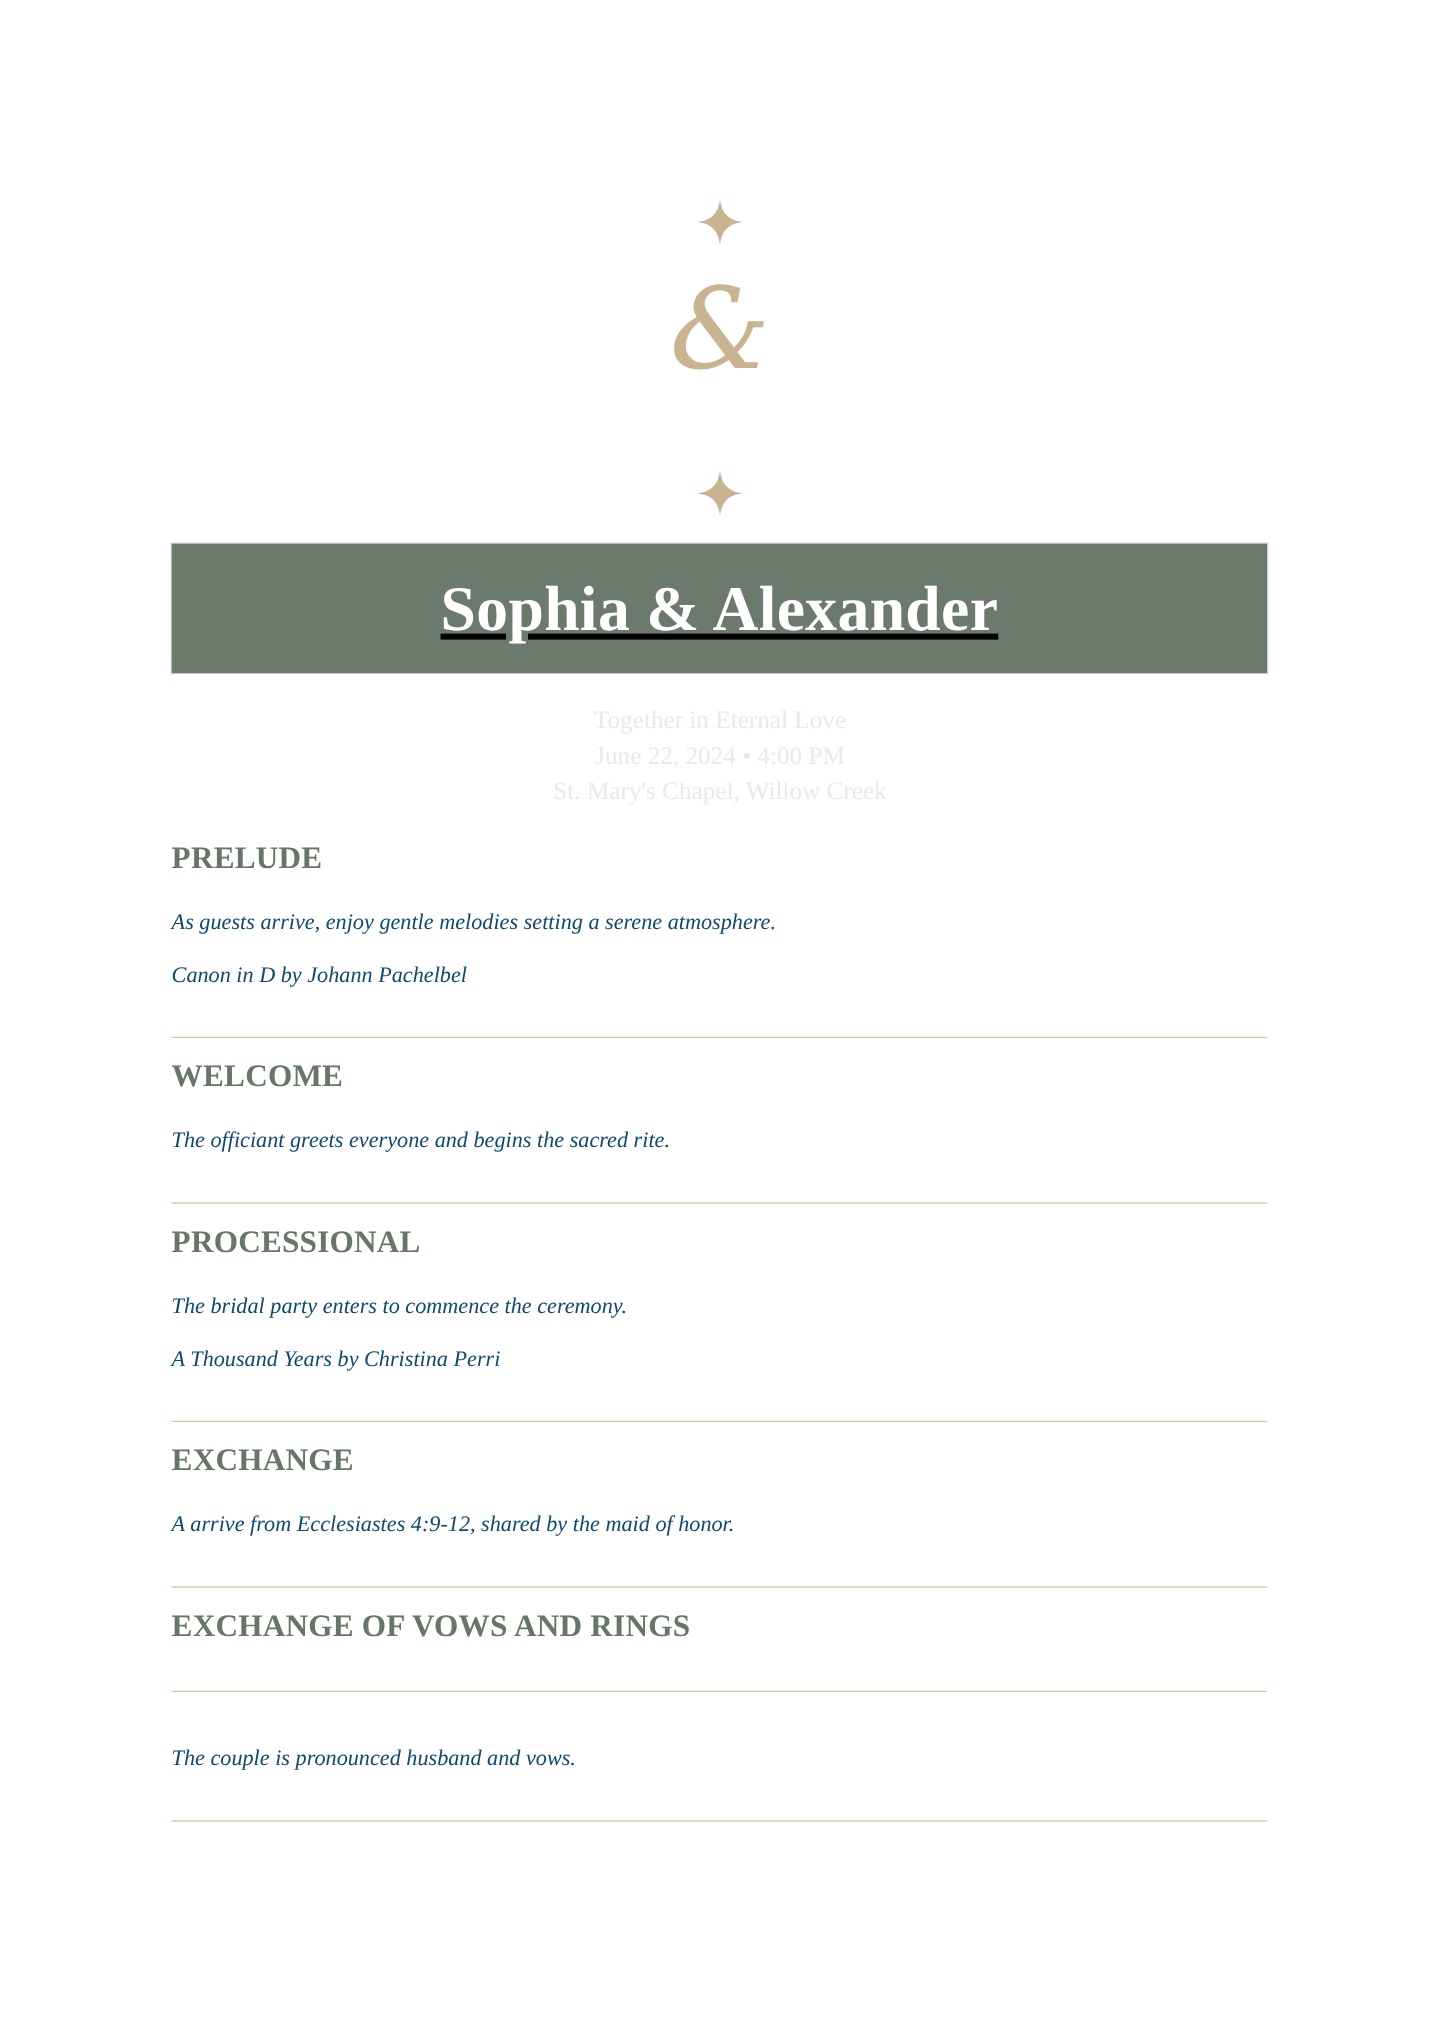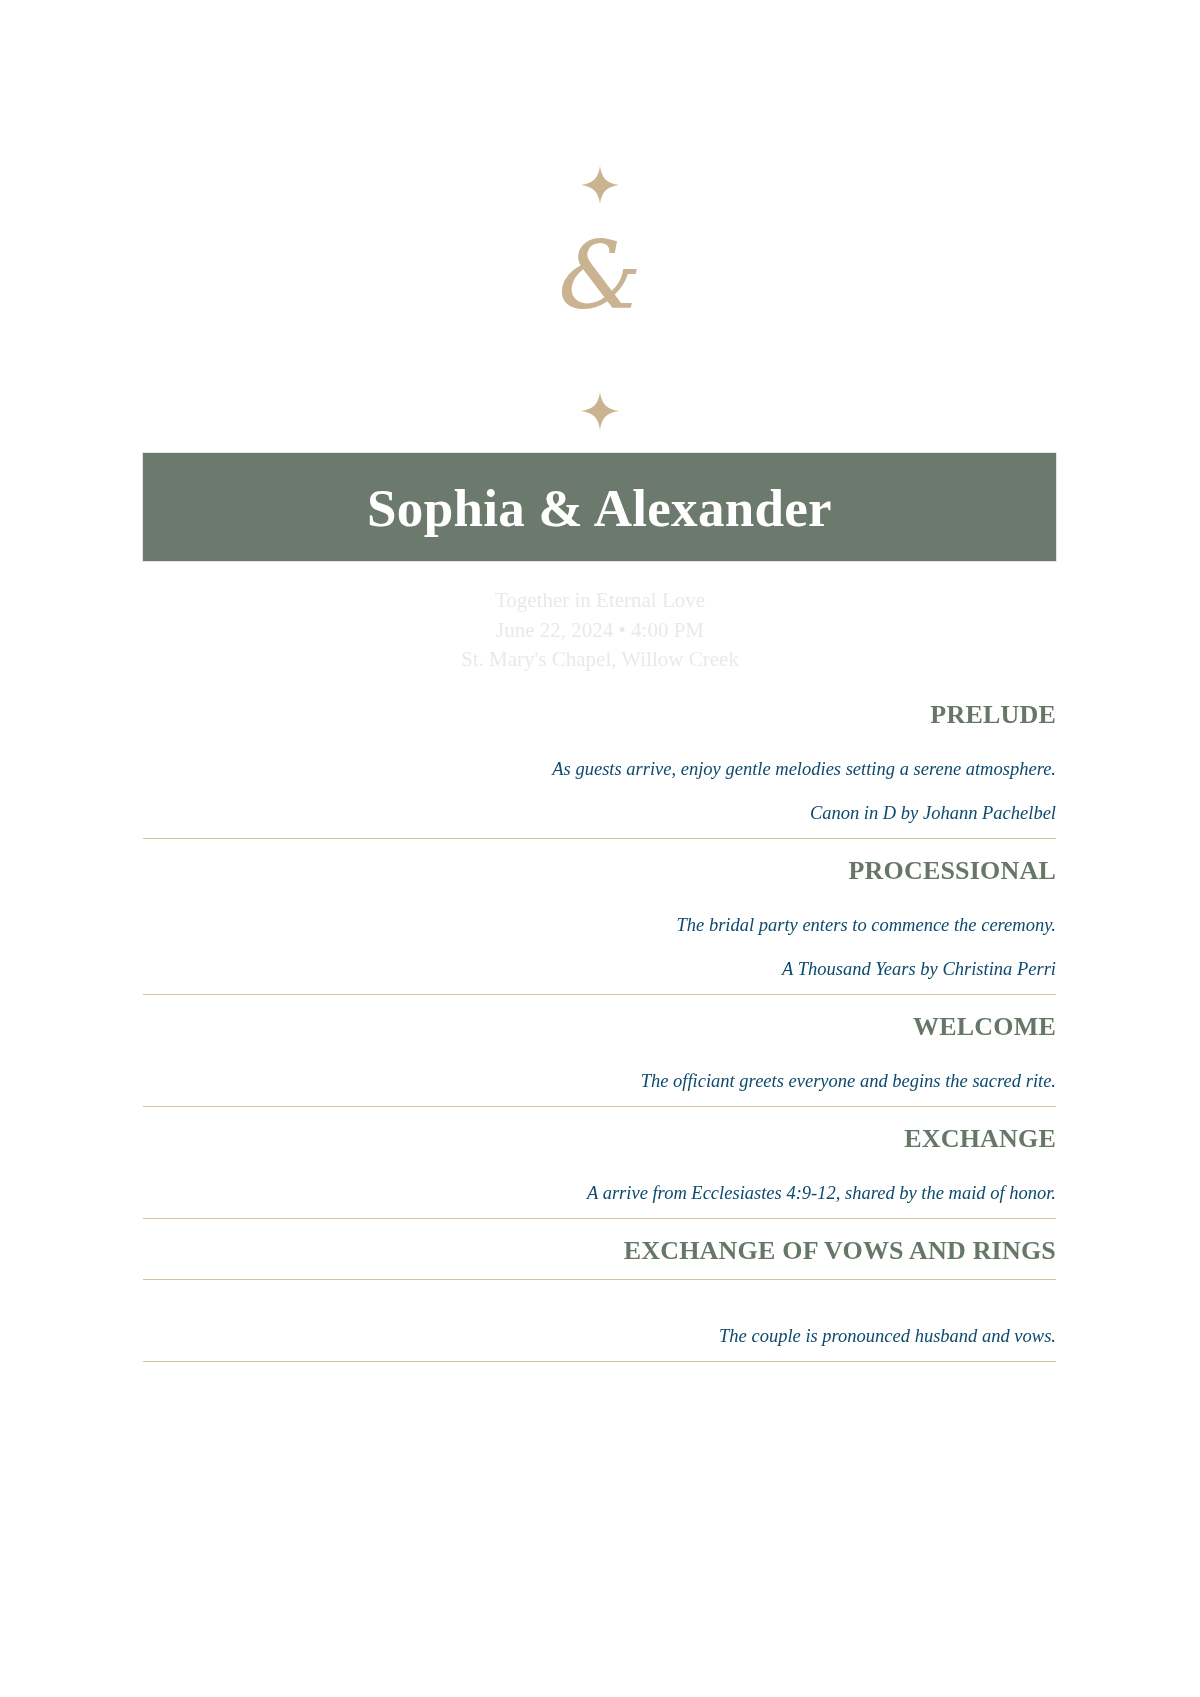--- a/index.html
+++ b/index.html
@@ -38,20 +38,21 @@
       position: absolute;
       left: 143px;
       top: 453px;
       width: 913px;
       height: 108px;
       background: #6b7a6d;
       box-shadow: 0 0 0 1px #e4e6e2;
       display: flex;
       align-items: center;
       justify-content: center;
+      text-decoration: underline;
     }
     .banner h1 {
       margin: 0;
       color: #ffffff;
       font-family: "Liberation Serif", serif;
       font-weight: bold;
       font-size: 53px;
       letter-spacing: 0.3px;
       line-height: 1;
       padding-top: 2px;
@@ -67,24 +68,24 @@
       line-height: 29.5px;
     }
     .meta div { margin: 0; }
     .program {
       position: absolute;
       left: 143px;
       top: 686px;
       width: 913px;
     }
     .section {
-      text-align: right;
+      text-align: left;
       border-bottom: 1.5px solid #d4c2a4;
       padding-top: 17px;
-      padding-bottom: 13px;
+      padding-bottom: 39px;
     }
     .section:first-child { padding-top: 14px; }
     .section h2 {
       margin: 0;
       color: #667768;
       font-family: "Liberation Serif", serif;
       font-weight: bold;
       font-size: 26px;
       line-height: 30px;
       letter-spacing: 0.2px;
@@ -131,28 +132,28 @@
 </div>
 
 <div class="program">
   <section class="section">
     <h2>PRELUDE</h2>
     <p class="desc">As guests arrive, enjoy gentle melodies setting a serene atmosphere.</p>
     <p class="piece">Canon in D by Johann Pachelbel</p>
   </section>
 
   <section class="section">
+    <h2>WELCOME</h2>
+    <p class="desc">The officiant greets everyone and begins the sacred rite.</p>
+  </section>
+
+  <section class="section">
     <h2>PROCESSIONAL</h2>
     <p class="desc">The bridal party enters to commence the ceremony.</p>
     <p class="piece">A Thousand Years by Christina Perri</p>
-  </section>
-
-  <section class="section">
-    <h2>WELCOME</h2>
-    <p class="desc">The officiant greets everyone and begins the sacred rite.</p>
   </section>
 
   <section class="section">
     <h2>EXCHANGE</h2>
     <p class="desc">A arrive from Ecclesiastes 4:9-12, shared by the maid of  honor.</p>
   </section>
 
   <section class="section">
     <h2>EXCHANGE OF VOWS AND RINGS</h2>
   </section>

